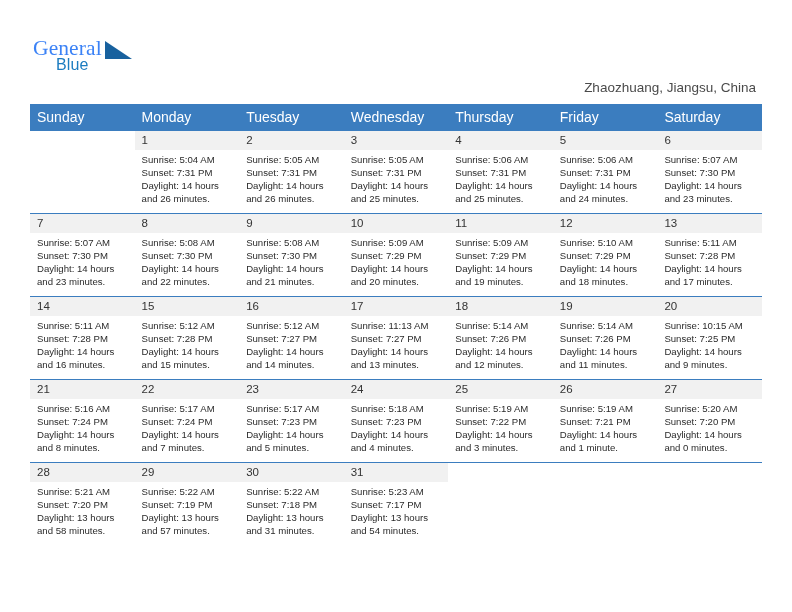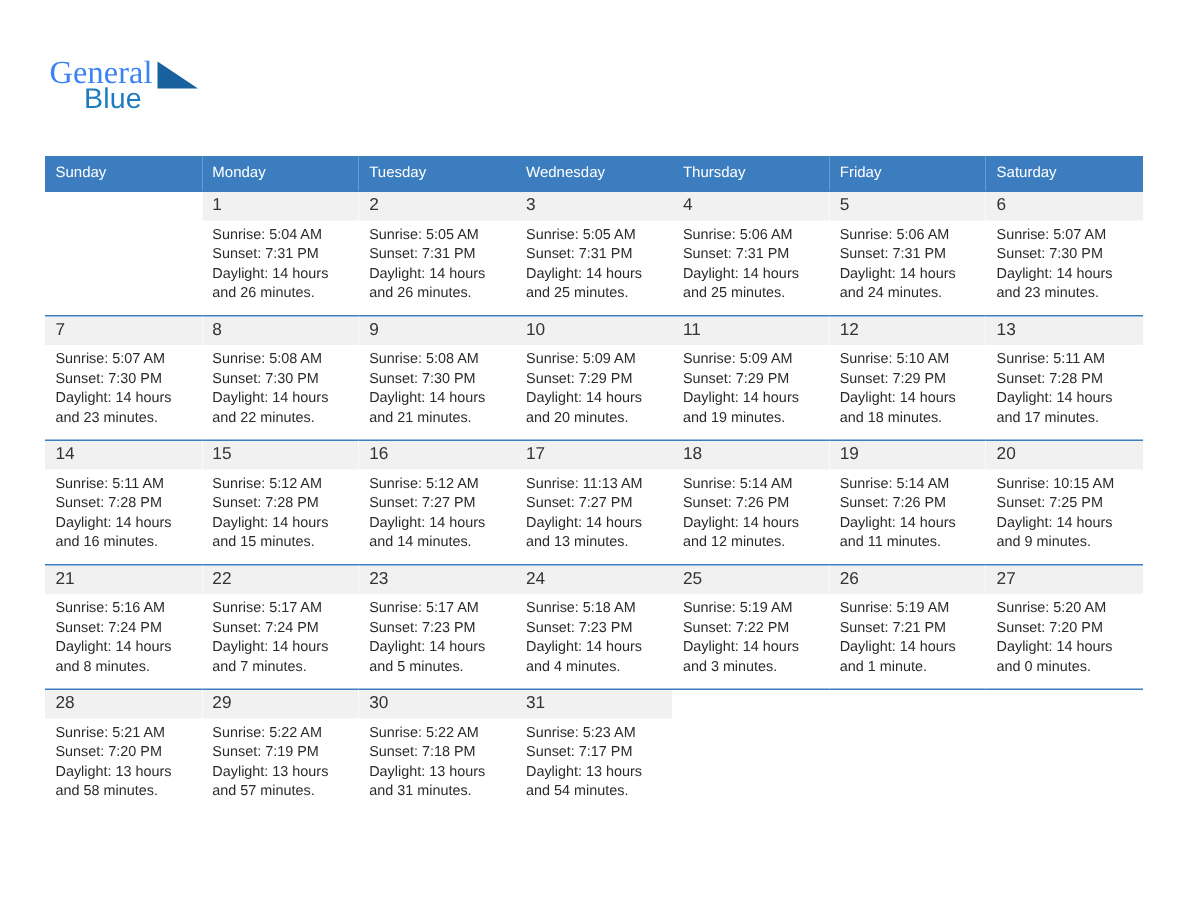--- a/index.html
+++ b/index.html
@@ -42,21 +42,21 @@
     top: 0;
     font-size: 21.5px;
     color: #3b82f6;
     letter-spacing: 0.1px;
     font-family: Liberation Serif, serif;
   }
   .logo-blue {
     position: absolute;
     left: 23px;
     top: 20px;
-    font-size: 19px;
+    font-size: 16px;
     color: #1c7cc0;
     letter-spacing: 0.1px;
     font-family: "Liberation Sans", sans-serif;
   }
   .logo-triangle {
     position: absolute;
     left: 72px;
     top: 5px;
     width: 0;
     height: 0;
@@ -94,21 +94,21 @@
   table.cal {
     border-collapse: collapse;
     table-layout: fixed;
     width: 732px;
   }
   table.cal col { width: 104.57px; }
 
   thead th {
     background: #3b7dbf;
     color: #ffffff;
-    font-size: 10px;
+    font-size: 14px;
     font-weight: normal;
     text-align: left;
     padding: 5px 0 5px 7px;
     height: 13px;
     vertical-align: middle;
   }
 
   tbody td {
     vertical-align: top;
     padding: 0;
@@ -149,20 +149,21 @@
 <body>
 
 <div class="page">
 
   <div class="header">
     <div class="logo">
       <span class="logo-general">General</span>
       <span class="logo-triangle"></span>
       <span class="logo-blue">Blue</span>
     </div>
+    <div class="subtitle">Zhaozhuang, Jiangsu, China</div>
   </div>
 
   <div class="calendar">
     <table class="cal">
       <colgroup>
         <col>
           <col>
           <col>
           <col>
           <col>

